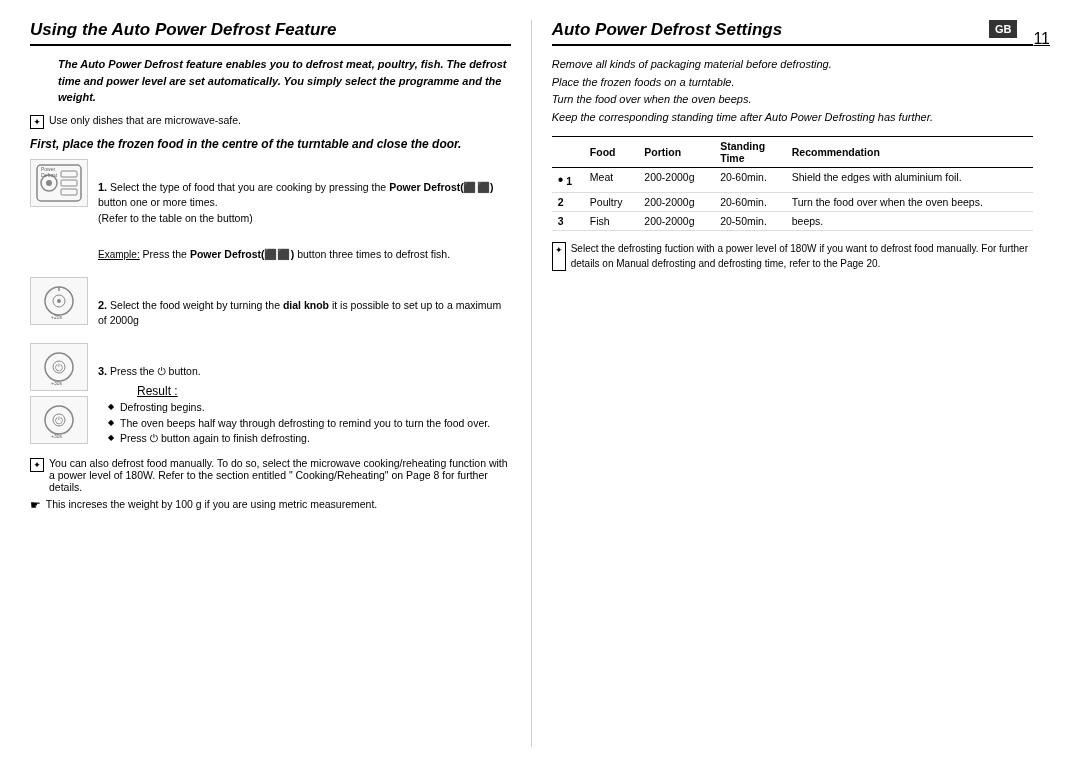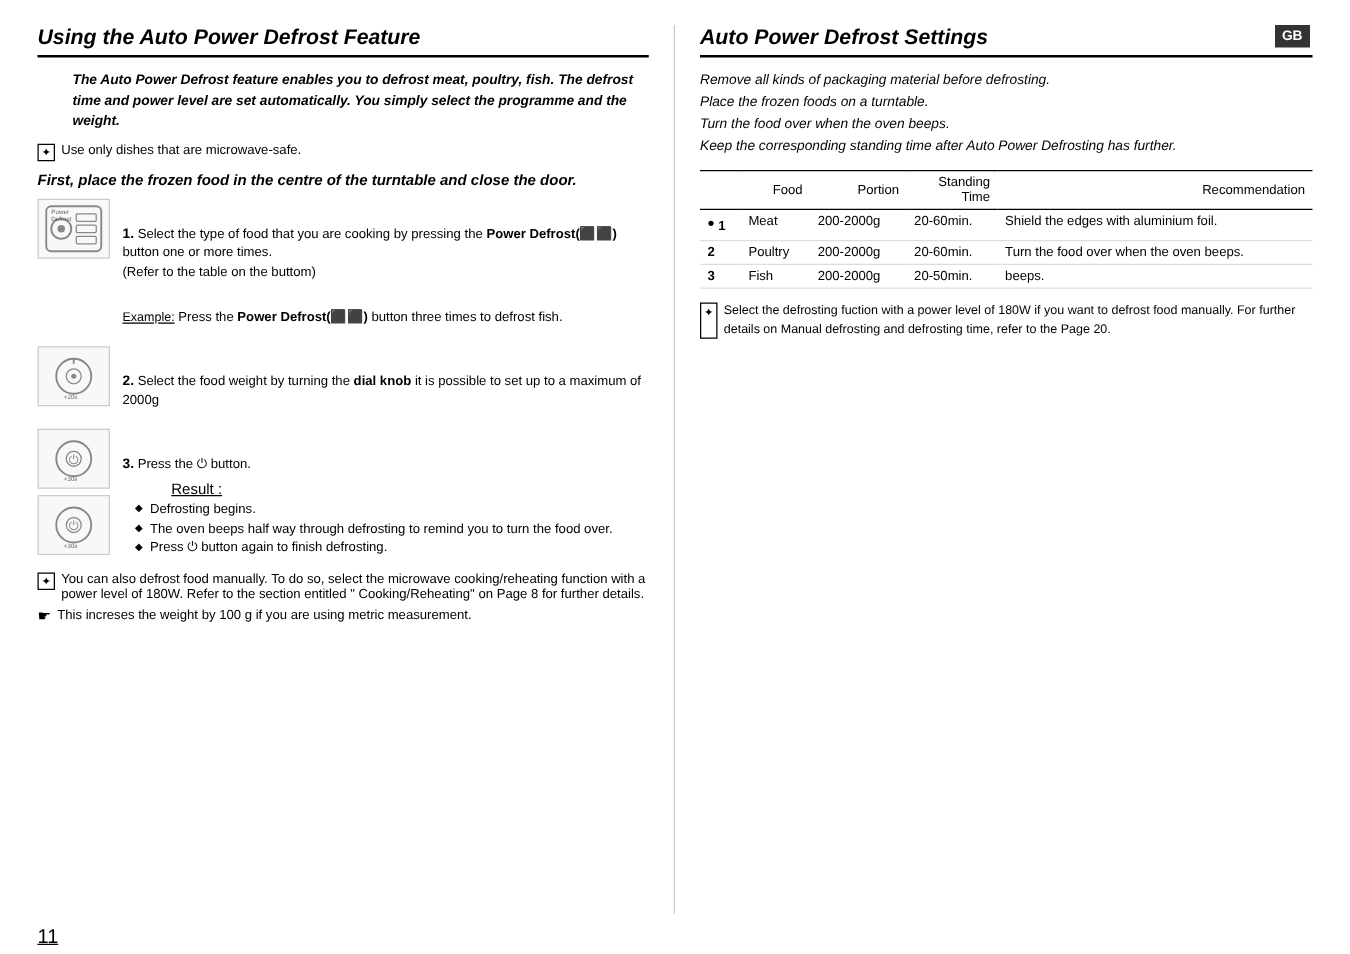--- a/index.html
+++ b/index.html
@@ -9,22 +9,21 @@
       font-size: 11px;
       color: #000;
       width: 1080px;
       height: 763px;
       overflow: hidden;
     }
     .page {
       width: 1080px;
       height: 763px;
       display: flex;
-      flex-direction: column;
-      padding: 20px 30px 4px 30px;
+      padding: 20px 30px 16px 30px;
       position: relative;
     }
     .two-col {
       display: flex;
       flex-direction: row;
       gap: 0;
       flex: 1;
     }
     .left-col {
       width: 50%;
@@ -151,21 +150,21 @@
       font-size: 10.5px;
     }
     .finger-icon {
       font-size: 12px;
       margin-top: 0px;
     }
     
     .gb-badge {
       position: absolute;
       top: 0;
-      right: 2px;
+      right: 16px;
       background: #333;
       color: #fff;
       font-weight: bold;
       font-size: 11px;
       padding: 3px 6px;
     }
     .right-intro {
       font-style: italic;
       font-weight: normal;
       font-size: 11px;
@@ -176,23 +175,23 @@
       width: 100%;
       border-collapse: collapse;
       margin-bottom: 10px;
       font-size: 10.5px;
     }
     .defrost-table thead tr {
       border-top: 1px solid #000;
       border-bottom: 1px solid #000;
     }
     .defrost-table thead th {
-      text-align: right;
+      text-align: left;
       padding: 3px 6px;
-      font-weight: normal;
+      font-weight: bold;
       font-size: 10.5px;
     }
     .defrost-table tbody tr {
       border-bottom: 1px solid #ddd;
     }
     .defrost-table tbody td {
       padding: 3px 6px;
       vertical-align: top;
       font-size: 10.5px;
     }

